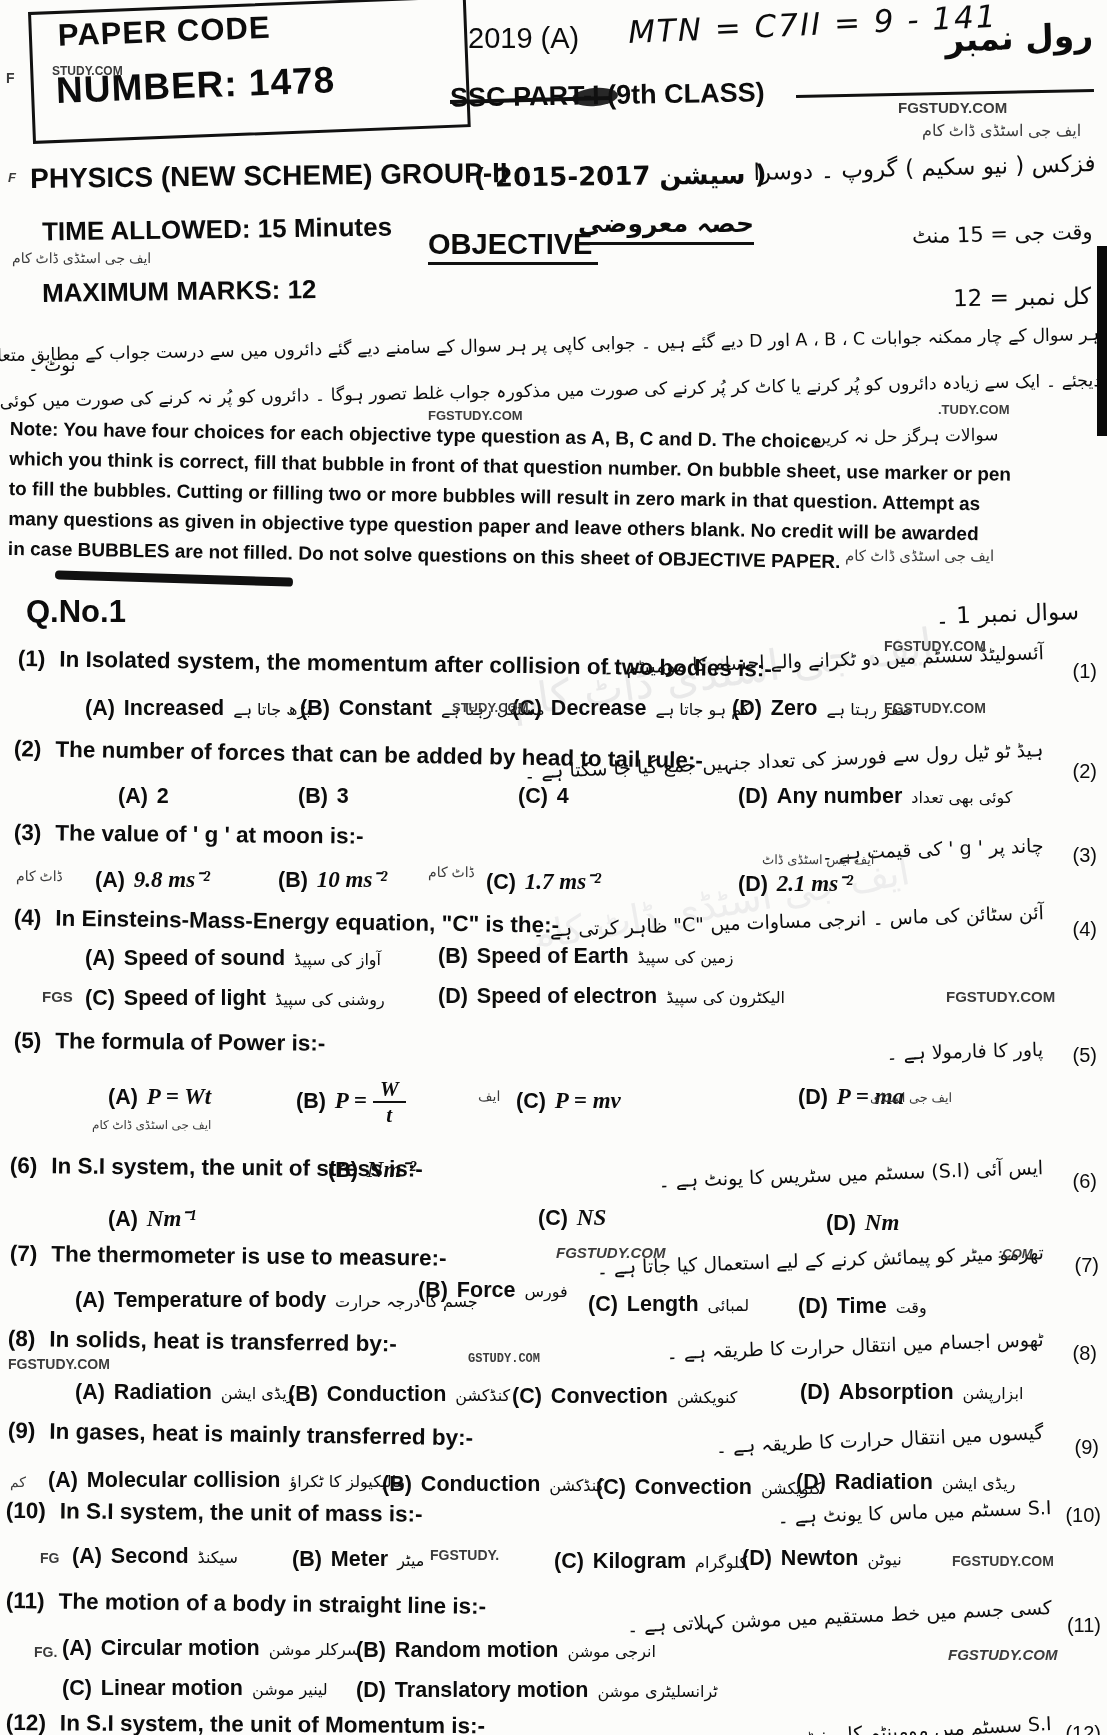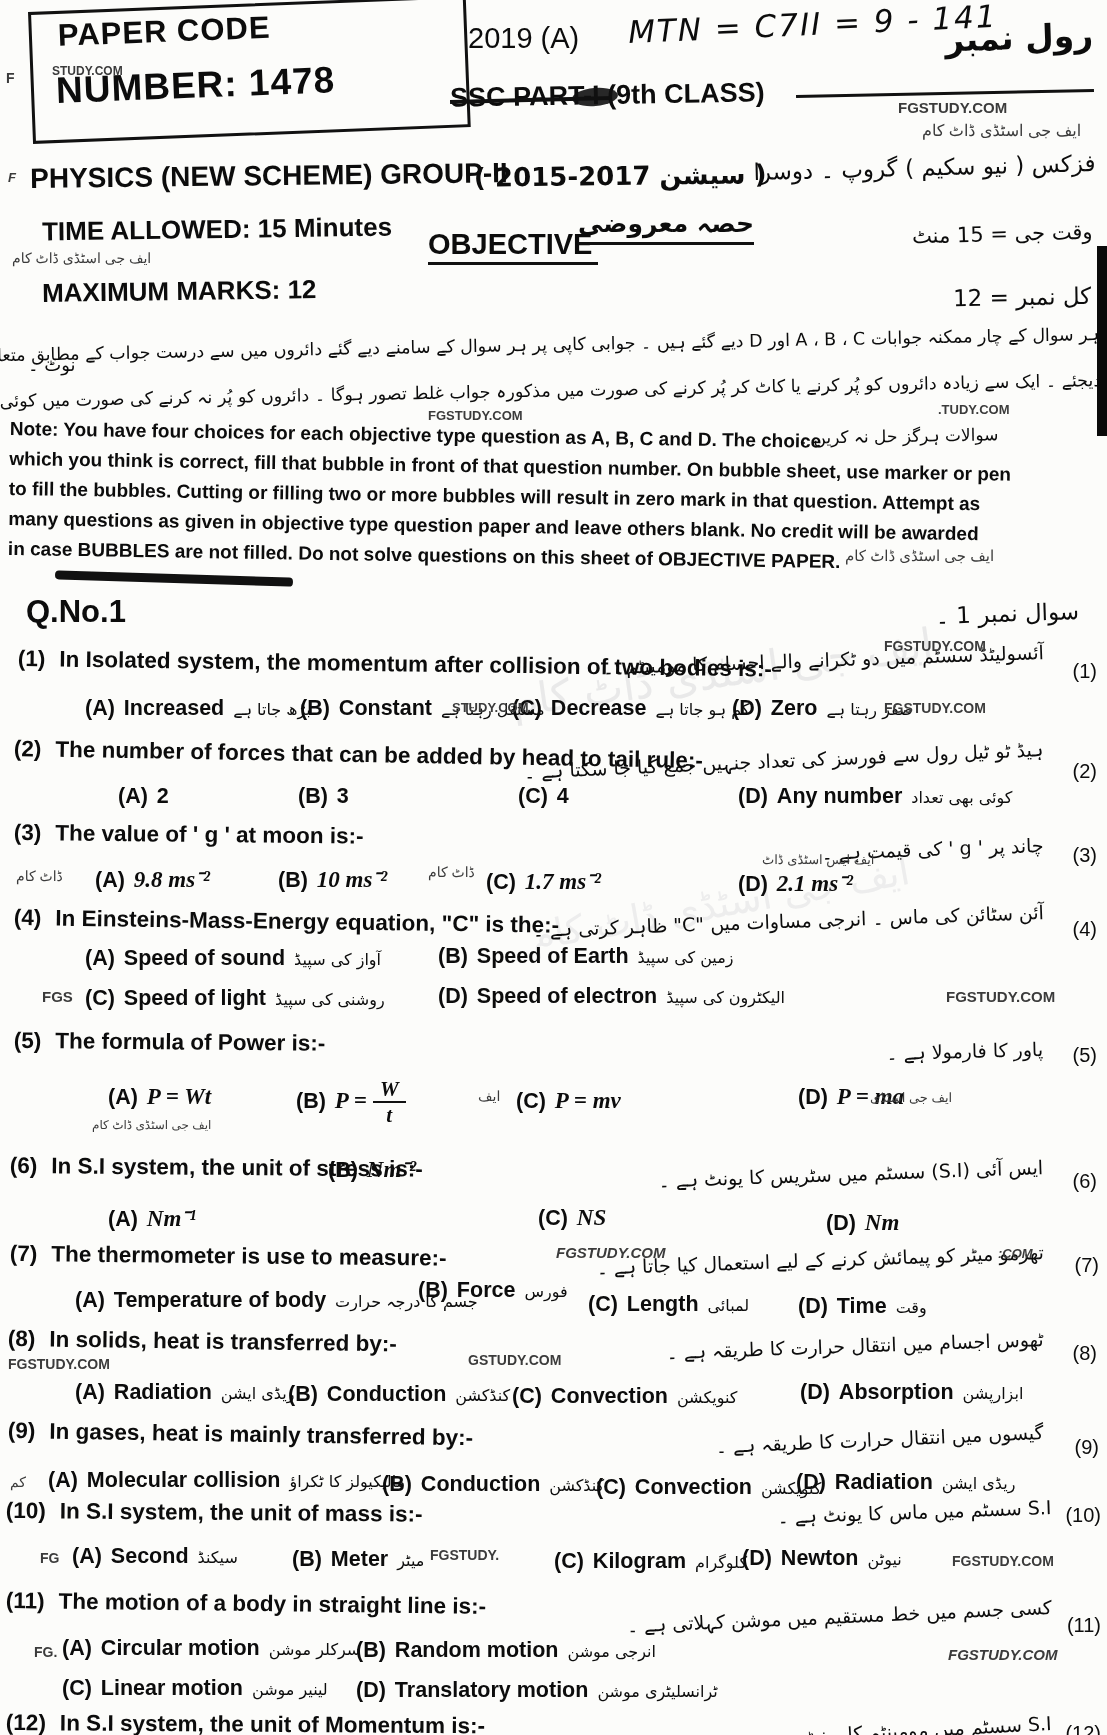--- a/index.html
+++ b/index.html
@@ -210,21 +210,21 @@
       <div class="wm" style="left: 428px; top: 864px; font-size: 14px;">ڈاٹ کام</div>
       <div class="wm" style="left: 762px; top: 852px; font-size: 13px;">ایف ایس اسٹڈی ڈاٹ</div>
       <div class="wm" style="left: 42px; top: 988px; font-size: 15px; font-weight: 700;">FGS</div>
       <div class="wm" style="left: 946px; top: 988px; font-size: 15px; font-weight: 700;">FGSTUDY.COM</div>
       <div class="wm" style="left: 92px; top: 1118px; font-size: 12px;">ایف جی اسٹڈی ڈاٹ کام</div>
       <div class="wm" style="left: 478px; top: 1088px; font-size: 14px;">ایف</div>
       <div class="wm" style="left: 870px; top: 1090px; font-size: 13px;">ایف جی اسٹڈی</div>
       <div class="wm" style="left: 556px; top: 1244px; font-size: 15px; font-weight: 700; font-style: italic;">FGSTUDY.COM</div>
       <div class="wm" style="left: 998px; top: 1246px; font-size: 13px; font-weight: 700; font-style: italic;">:COM</div>
       <div class="wm" style="left: 8px; top: 1356px; font-size: 14px; font-weight: 700;">FGSTUDY.COM</div>
-      <div class="wm" style="left: 468px; top: 1352px; font-size: 14px; font-weight: 700;">GSTUDY.COM</div>
+      <div class="wm" style="left: 468px; top: 1352px; font-size: 12px; font-weight: 700; font-family: Liberation Mono, monospace;">GSTUDY.COM</div>
       <div class="wm" style="left: 10px; top: 1474px; font-size: 14px;">کم</div>
       <div class="wm" style="left: 40px; top: 1550px; font-size: 14px; font-weight: 700;">FG</div>
       <div class="wm" style="left: 430px; top: 1547px; font-size: 14px; font-weight: 700;">FGSTUDY.</div>
       <div class="wm" style="left: 952px; top: 1553px; font-size: 14px; font-weight: 700;">FGSTUDY.COM</div>
       <div class="wm" style="left: 34px; top: 1644px; font-size: 14px; font-weight: 700;">FG.</div>
       <div class="wm" style="left: 948px; top: 1646px; font-size: 15px; font-weight: 700; font-style: italic;">FGSTUDY.COM</div>
       <div class="wm ghost urdu" style="left: 510px; top: 648px; font-size: 42px; color: rgb(233, 233, 233); transform: rotate(-8deg);">ایف جی اسٹڈی ڈاٹ کام</div>
       <div class="wm ghost urdu" style="left: 528px; top: 882px; font-size: 38px; color: rgb(237, 237, 237); transform: rotate(-10deg);">ایف جی اسٹڈی ڈاٹ کام</div>
     </div>
 </div>

